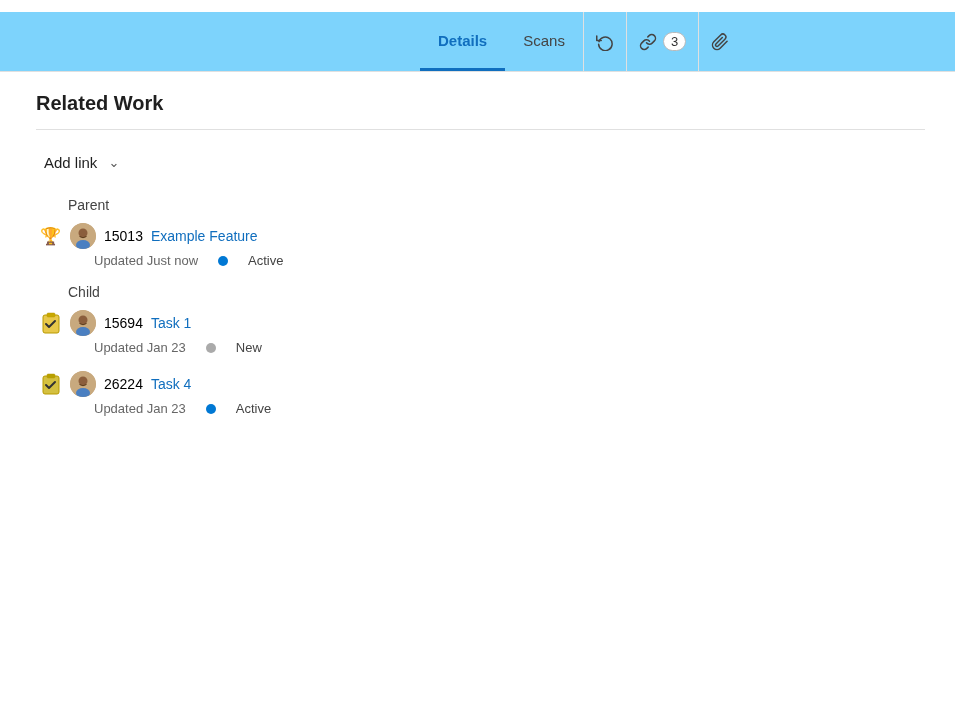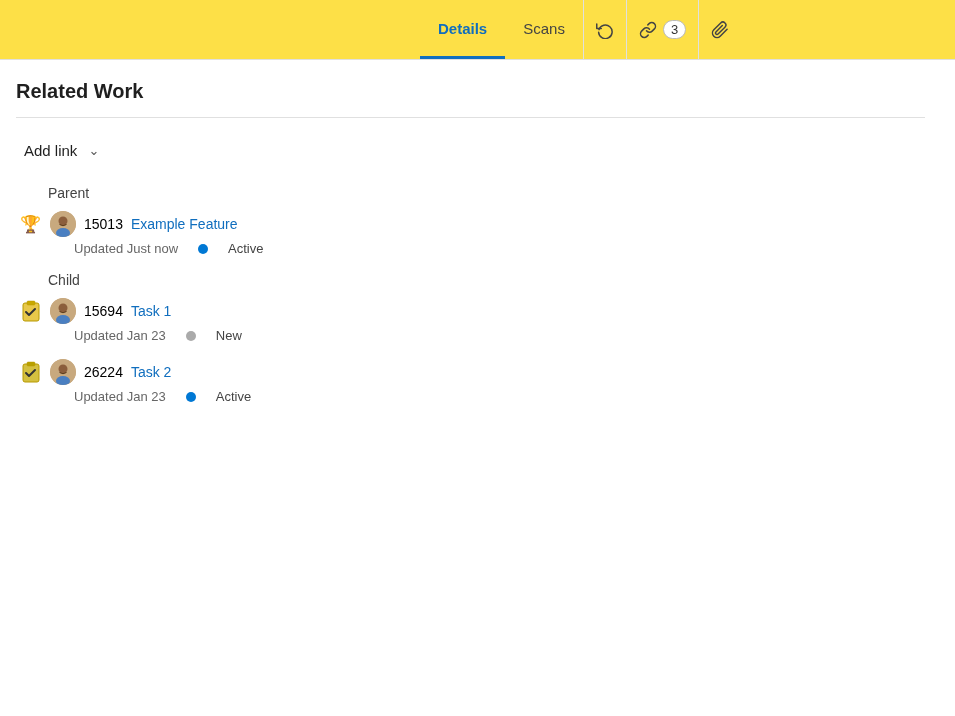--- a/index.html
+++ b/index.html
@@ -8,24 +8,25 @@
       background: #fff;
       color: #1f1f1f;
       font-size: 14px;
     }
 
     
     .tab-bar {
       display: flex;
       align-items: center;
       border-bottom: 1px solid #e0e0e0;
-      background: #fde047;
+      background: #7dd3fc;
       padding: 0 0 0 420px;
       height: 60px;
       gap: 0;
+      margin-top: 12px;
     }
 
     .tab {
       display: flex;
       align-items: center;
       height: 100%;
       padding: 0 18px;
       cursor: pointer;
       font-size: 15px;
       color: #444;
@@ -65,21 +66,21 @@
       background: #fff;
       border: 1px solid #bbb;
       border-radius: 10px;
       padding: 1px 7px;
       font-size: 13px;
       color: #333;
     }
 
     
     .main-content {
-      padding: 20px 30px 20px 16px;
+      padding: 20px 30px 20px 36px;
     }
 
     .section-title {
       font-size: 20px;
       font-weight: 600;
       color: #1f1f1f;
       margin-bottom: 14px;
     }
 
     .section-divider {
@@ -328,21 +329,21 @@
       </div>
       <div class="avatar">
         <svg width="26" height="26" viewBox="0 0 26 26">
           <circle cx="13" cy="13" r="13" fill="#c8a97e"></circle>
           <circle cx="13" cy="10" r="4.5" fill="#8B5E3C"></circle>
           <ellipse cx="13" cy="22" rx="7" ry="5" fill="#4a7fc1"></ellipse>
           <path d="M9.5 13.5 Q13 16 16.5 13.5" stroke="#5a3a1a" stroke-width="1" fill="none"></path>
         </svg>
       </div>
       <span class="item-id">26224</span>
-      <a class="item-title-link">Task 2</a>
+      <a class="item-title-link">Task 4</a>
     </div>
     <div class="work-item-meta">
       <span>Updated Jan 23</span>
       <span class="status-dot active"></span>
       <span class="status-label">Active</span>
     </div>
   </div>
 
 </div>
 

